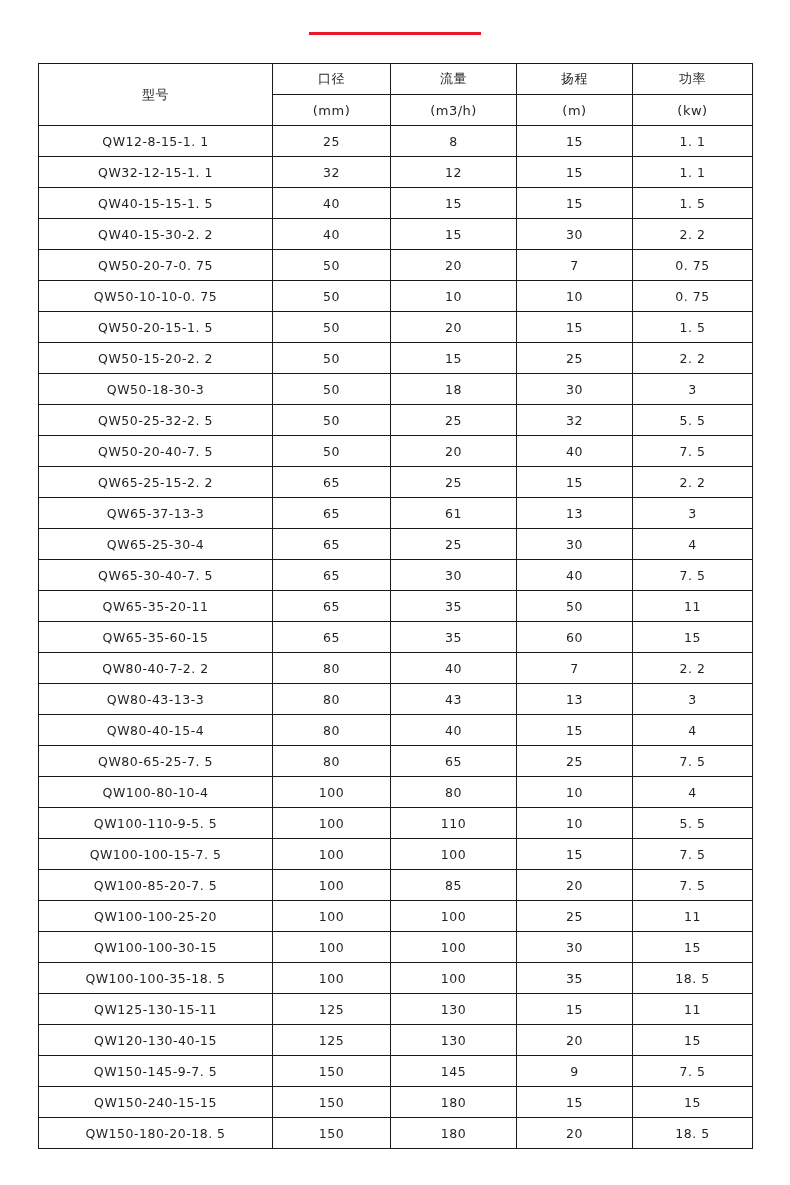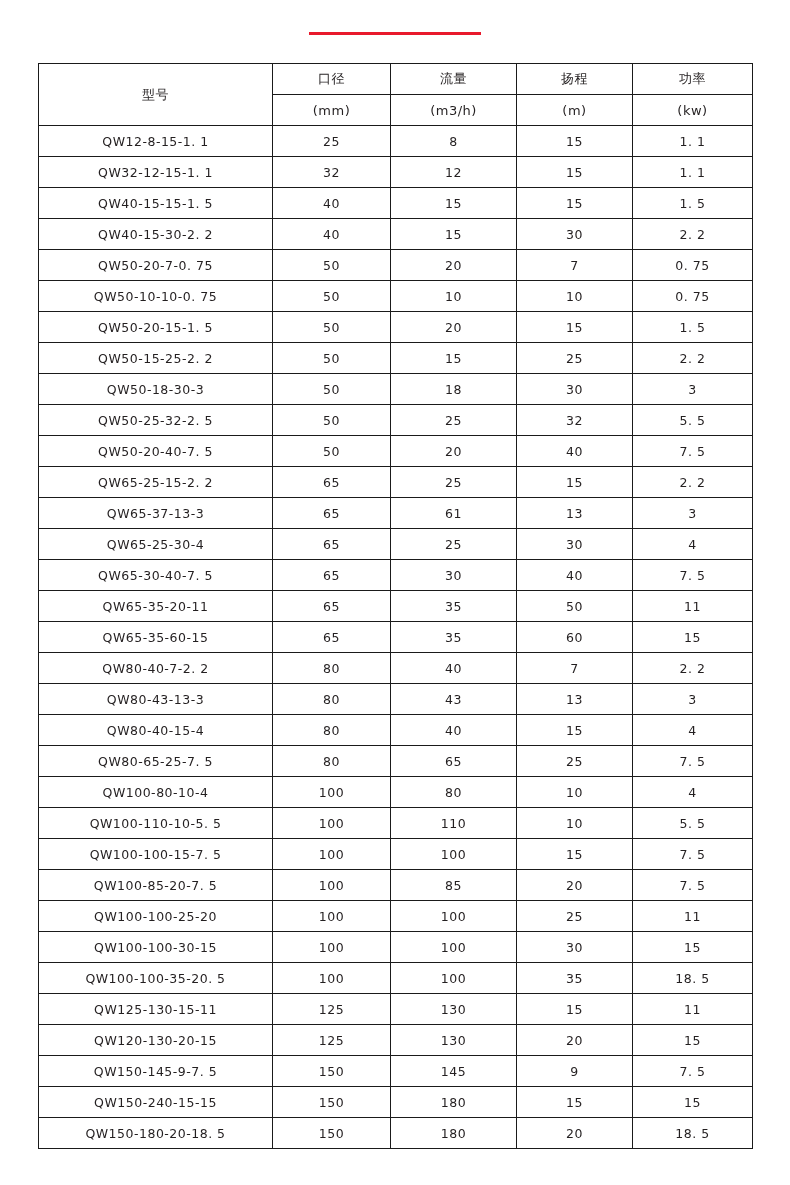--- a/index.html
+++ b/index.html
@@ -155,21 +155,21 @@
             <td>0. 75</td>
           </tr>
           <tr>
             <td class="model-cell">QW50-20-15-1. 5</td>
             <td>50</td>
             <td>20</td>
             <td>15</td>
             <td>1. 5</td>
           </tr>
           <tr>
-            <td class="model-cell">QW50-15-25-2. 2</td>
+            <td class="model-cell">QW50-15-20-2. 2</td>
             <td>50</td>
             <td>15</td>
             <td>25</td>
             <td>2. 2</td>
           </tr>
           <tr>
             <td class="model-cell">QW50-18-30-3</td>
             <td>50</td>
             <td>18</td>
             <td>30</td>
@@ -260,21 +260,21 @@
             <td>7. 5</td>
           </tr>
           <tr>
             <td class="model-cell">QW100-80-10-4</td>
             <td>100</td>
             <td>80</td>
             <td>10</td>
             <td>4</td>
           </tr>
           <tr>
-            <td class="model-cell">QW100-110-10-5. 5</td>
+            <td class="model-cell">QW100-110-9-5. 5</td>
             <td>100</td>
             <td>110</td>
             <td>10</td>
             <td>5. 5</td>
           </tr>
           <tr>
             <td class="model-cell">QW100-100-15-7. 5</td>
             <td>100</td>
             <td>100</td>
             <td>15</td>
@@ -295,35 +295,35 @@
             <td>11</td>
           </tr>
           <tr>
             <td class="model-cell">QW100-100-30-15</td>
             <td>100</td>
             <td>100</td>
             <td>30</td>
             <td>15</td>
           </tr>
           <tr>
-            <td class="model-cell">QW100-100-35-20. 5</td>
+            <td class="model-cell">QW100-100-35-18. 5</td>
             <td>100</td>
             <td>100</td>
             <td>35</td>
             <td>18. 5</td>
           </tr>
           <tr>
             <td class="model-cell">QW125-130-15-11</td>
             <td>125</td>
             <td>130</td>
             <td>15</td>
             <td>11</td>
           </tr>
           <tr>
-            <td class="model-cell">QW120-130-20-15</td>
+            <td class="model-cell">QW120-130-40-15</td>
             <td>125</td>
             <td>130</td>
             <td>20</td>
             <td>15</td>
           </tr>
           <tr>
             <td class="model-cell">QW150-145-9-7. 5</td>
             <td>150</td>
             <td>145</td>
             <td>9</td>

